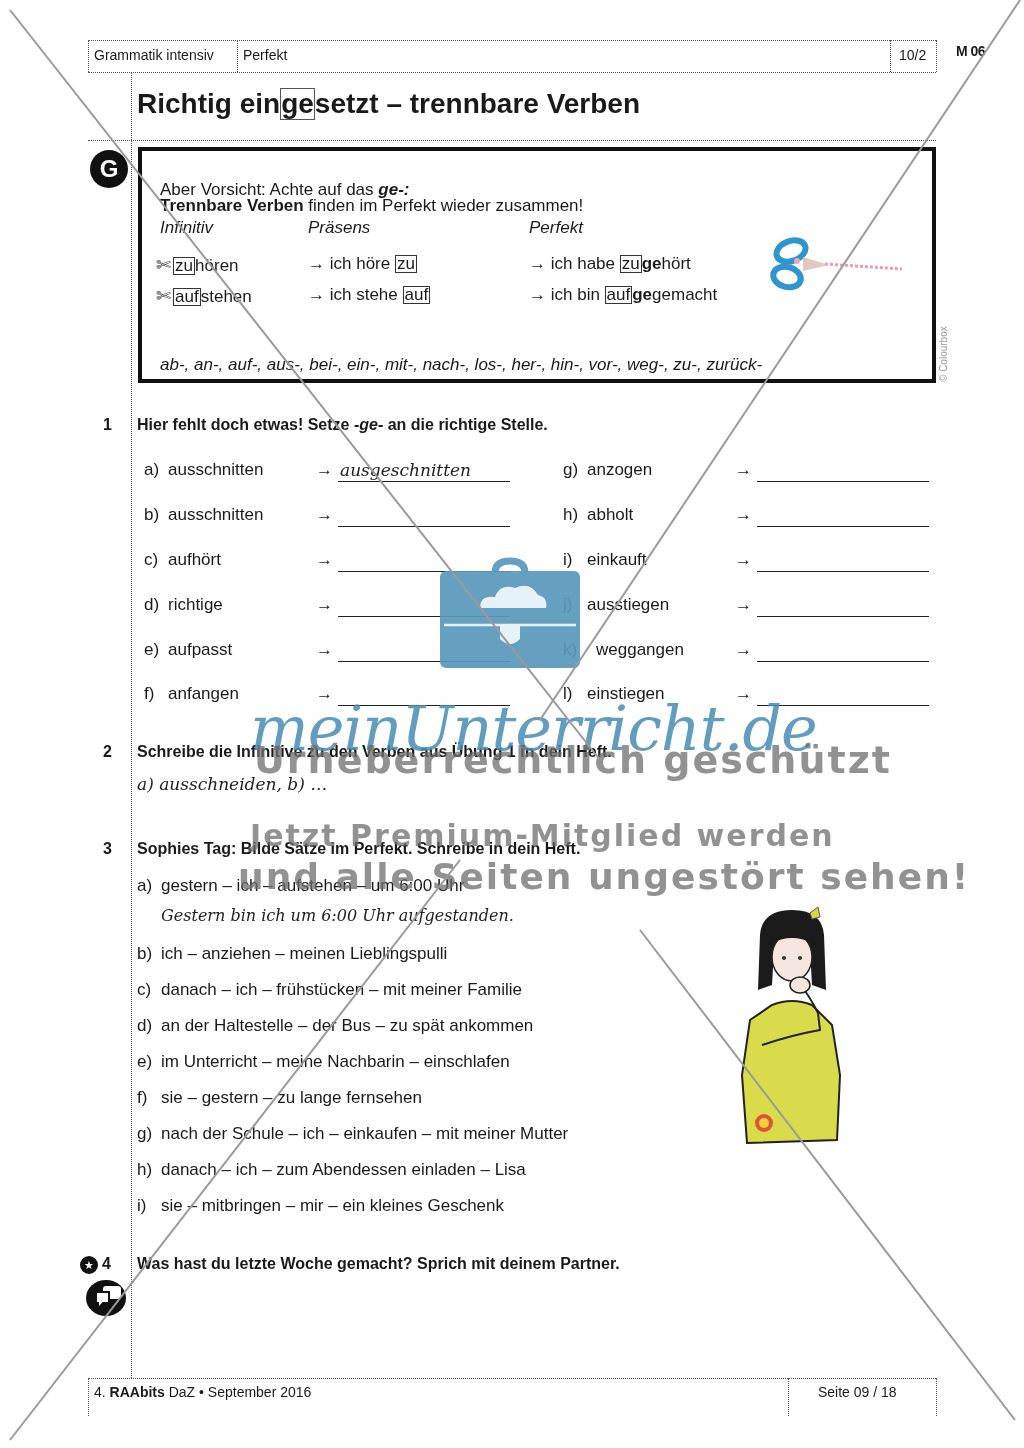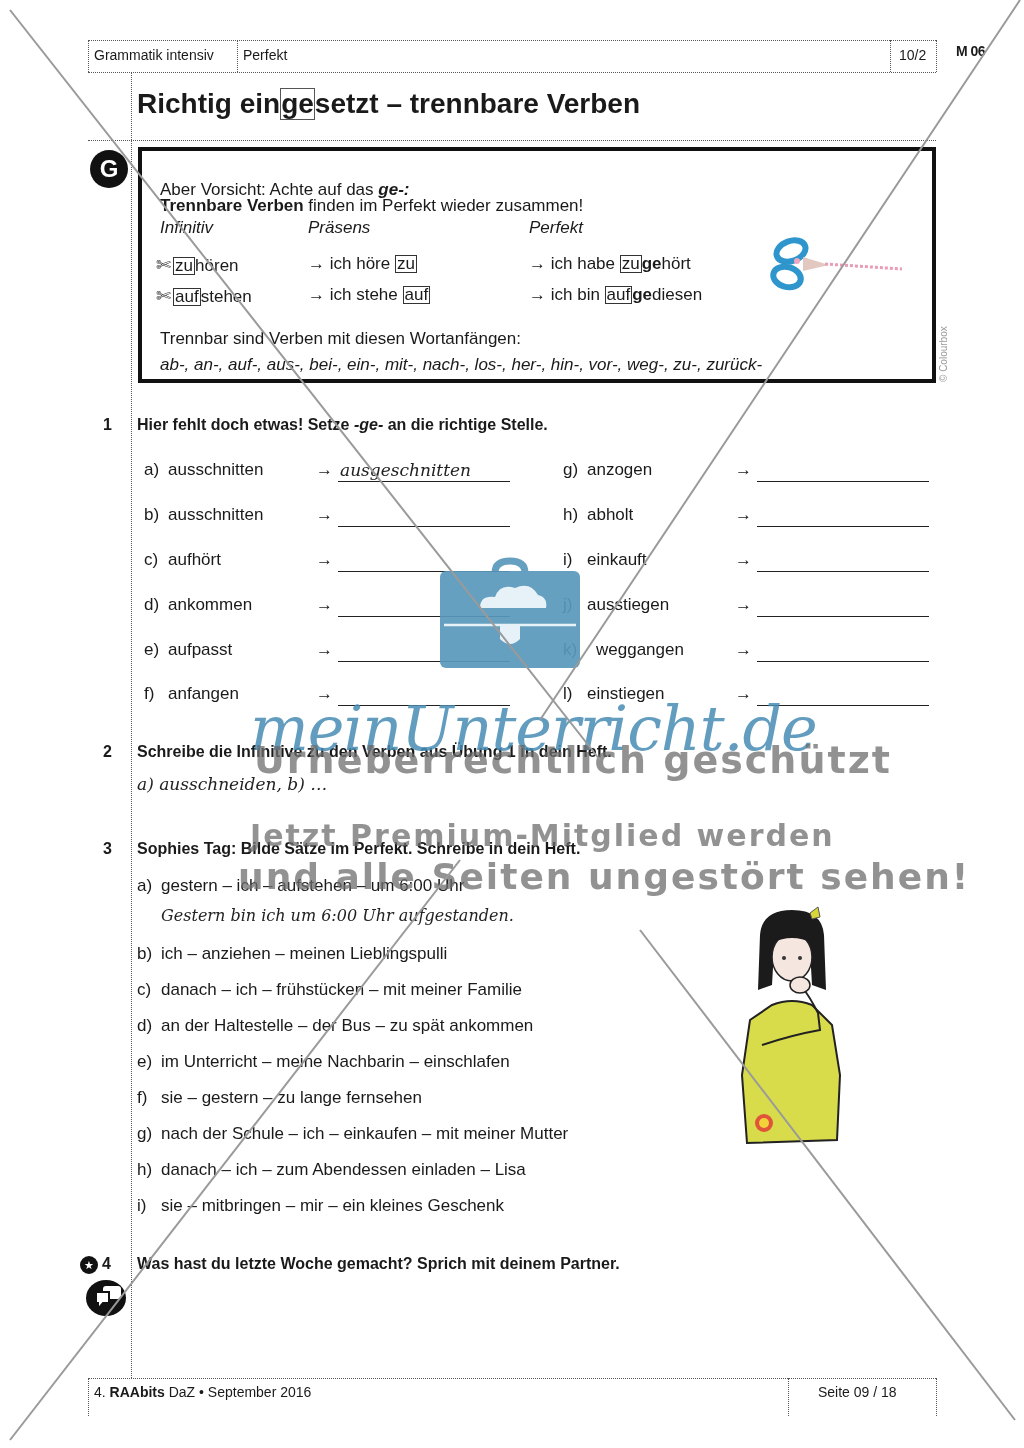--- a/index.html
+++ b/index.html
@@ -83,32 +83,31 @@
     <span>→ ich habe </span><span class="small-box">zu</span><b>ge</b><span>hört</span>
   </div>
 
   <div class="gb-line" style="left:14px; top:134px;">
     <span class="scissor">✄</span><span class="small-box">auf</span><span>stehen</span>
   </div>
   <div class="gb-line" style="left:166px; top:134px;">
     <span>→ ich stehe </span><span class="small-box">auf</span>
   </div>
   <div class="gb-line" style="left:387px; top:134px;">
-    <span>→ ich bin </span><span class="small-box">auf</span><b>ge</b><span>diesen</span>
+    <span>→ ich bin </span><span class="small-box">auf</span><b>ge</b><span>gemacht</span>
   </div>
 
   <svg style="position:absolute; left:625px; top:80px;" width="140" height="70" viewBox="0 0 140 70">
     <ellipse cx="24" cy="20" rx="15" ry="10" fill="none" stroke="#2e96cc" stroke-width="6" transform="rotate(-20 24 20)"></ellipse>
     <ellipse cx="20" cy="46" rx="14" ry="10" fill="none" stroke="#2e96cc" stroke-width="6" transform="rotate(15 20 46)"></ellipse>
     <path d="M36 26 L62 34 L36 40 Z" fill="#e2c8c0"></path>
     <line x1="58" y1="33" x2="135" y2="38" stroke="#e99cb7" stroke-width="3" stroke-dasharray="3 2"></line>
     <circle cx="30" cy="30" r="3" fill="#f1a6c0"></circle>
   </svg>
 
-  <div class="gb-line" style="left:18px; top:178px;">Trennbar sind Verben mit diesen Wortanfängen:</div>
   <div class="gb-line gb-it" style="left:18px; top:204px;">ab-, an-, auf-, aus-, bei-, ein-, mit-, nach-, los-, her-, hin-, vor-, weg-, zu-, zurück-</div>
 </div>
 <div class="colourbox">© Colourbox</div>
 
 <div class="ex-num" style="left:103px; top:416px;">1</div>
 <div class="ex-head" style="top:416px;">
   <span>Hier fehlt doch etwas! Setze </span><i>-ge-</i><span> an die richtige Stelle.</span>
 </div>
 <div id="ex1-items">
     <span class="item" style="left:144px; top:460px;">a)</span>
@@ -118,21 +117,21 @@
     <span class="item hand" style="left:340px; top:460px;">ausgeschnitten</span>
     <span class="item" style="left:144px; top:505px;">b)</span>
     <span class="item" style="left:168px; top:505px;">ausschnitten</span>
     <span class="arrow" style="left:316px; top:505px;">→</span>
     <div class="answer-line" style="left:338px; top:526px;"></div>
     <span class="item" style="left:144px; top:550px;">c)</span>
     <span class="item" style="left:168px; top:550px;">aufhört</span>
     <span class="arrow" style="left:316px; top:550px;">→</span>
     <div class="answer-line" style="left:338px; top:571px;"></div>
     <span class="item" style="left:144px; top:595px;">d)</span>
-    <span class="item" style="left:168px; top:595px;">ankommen</span>
+    <span class="item" style="left:168px; top:595px;">richtige</span>
     <span class="arrow" style="left:316px; top:595px;">→</span>
     <div class="answer-line" style="left:338px; top:616px;"></div>
     <span class="item" style="left:144px; top:640px;">e)</span>
     <span class="item" style="left:168px; top:640px;">aufpasst</span>
     <span class="arrow" style="left:316px; top:640px;">→</span>
     <div class="answer-line" style="left:338px; top:661px;"></div>
     <span class="item" style="left:144px; top:684px;">f)</span>
     <span class="item" style="left:168px; top:684px;">anfangen</span>
     <span class="arrow" style="left:316px; top:684px;">→</span>
     <div class="answer-line" style="left:338px; top:705px;"></div>

